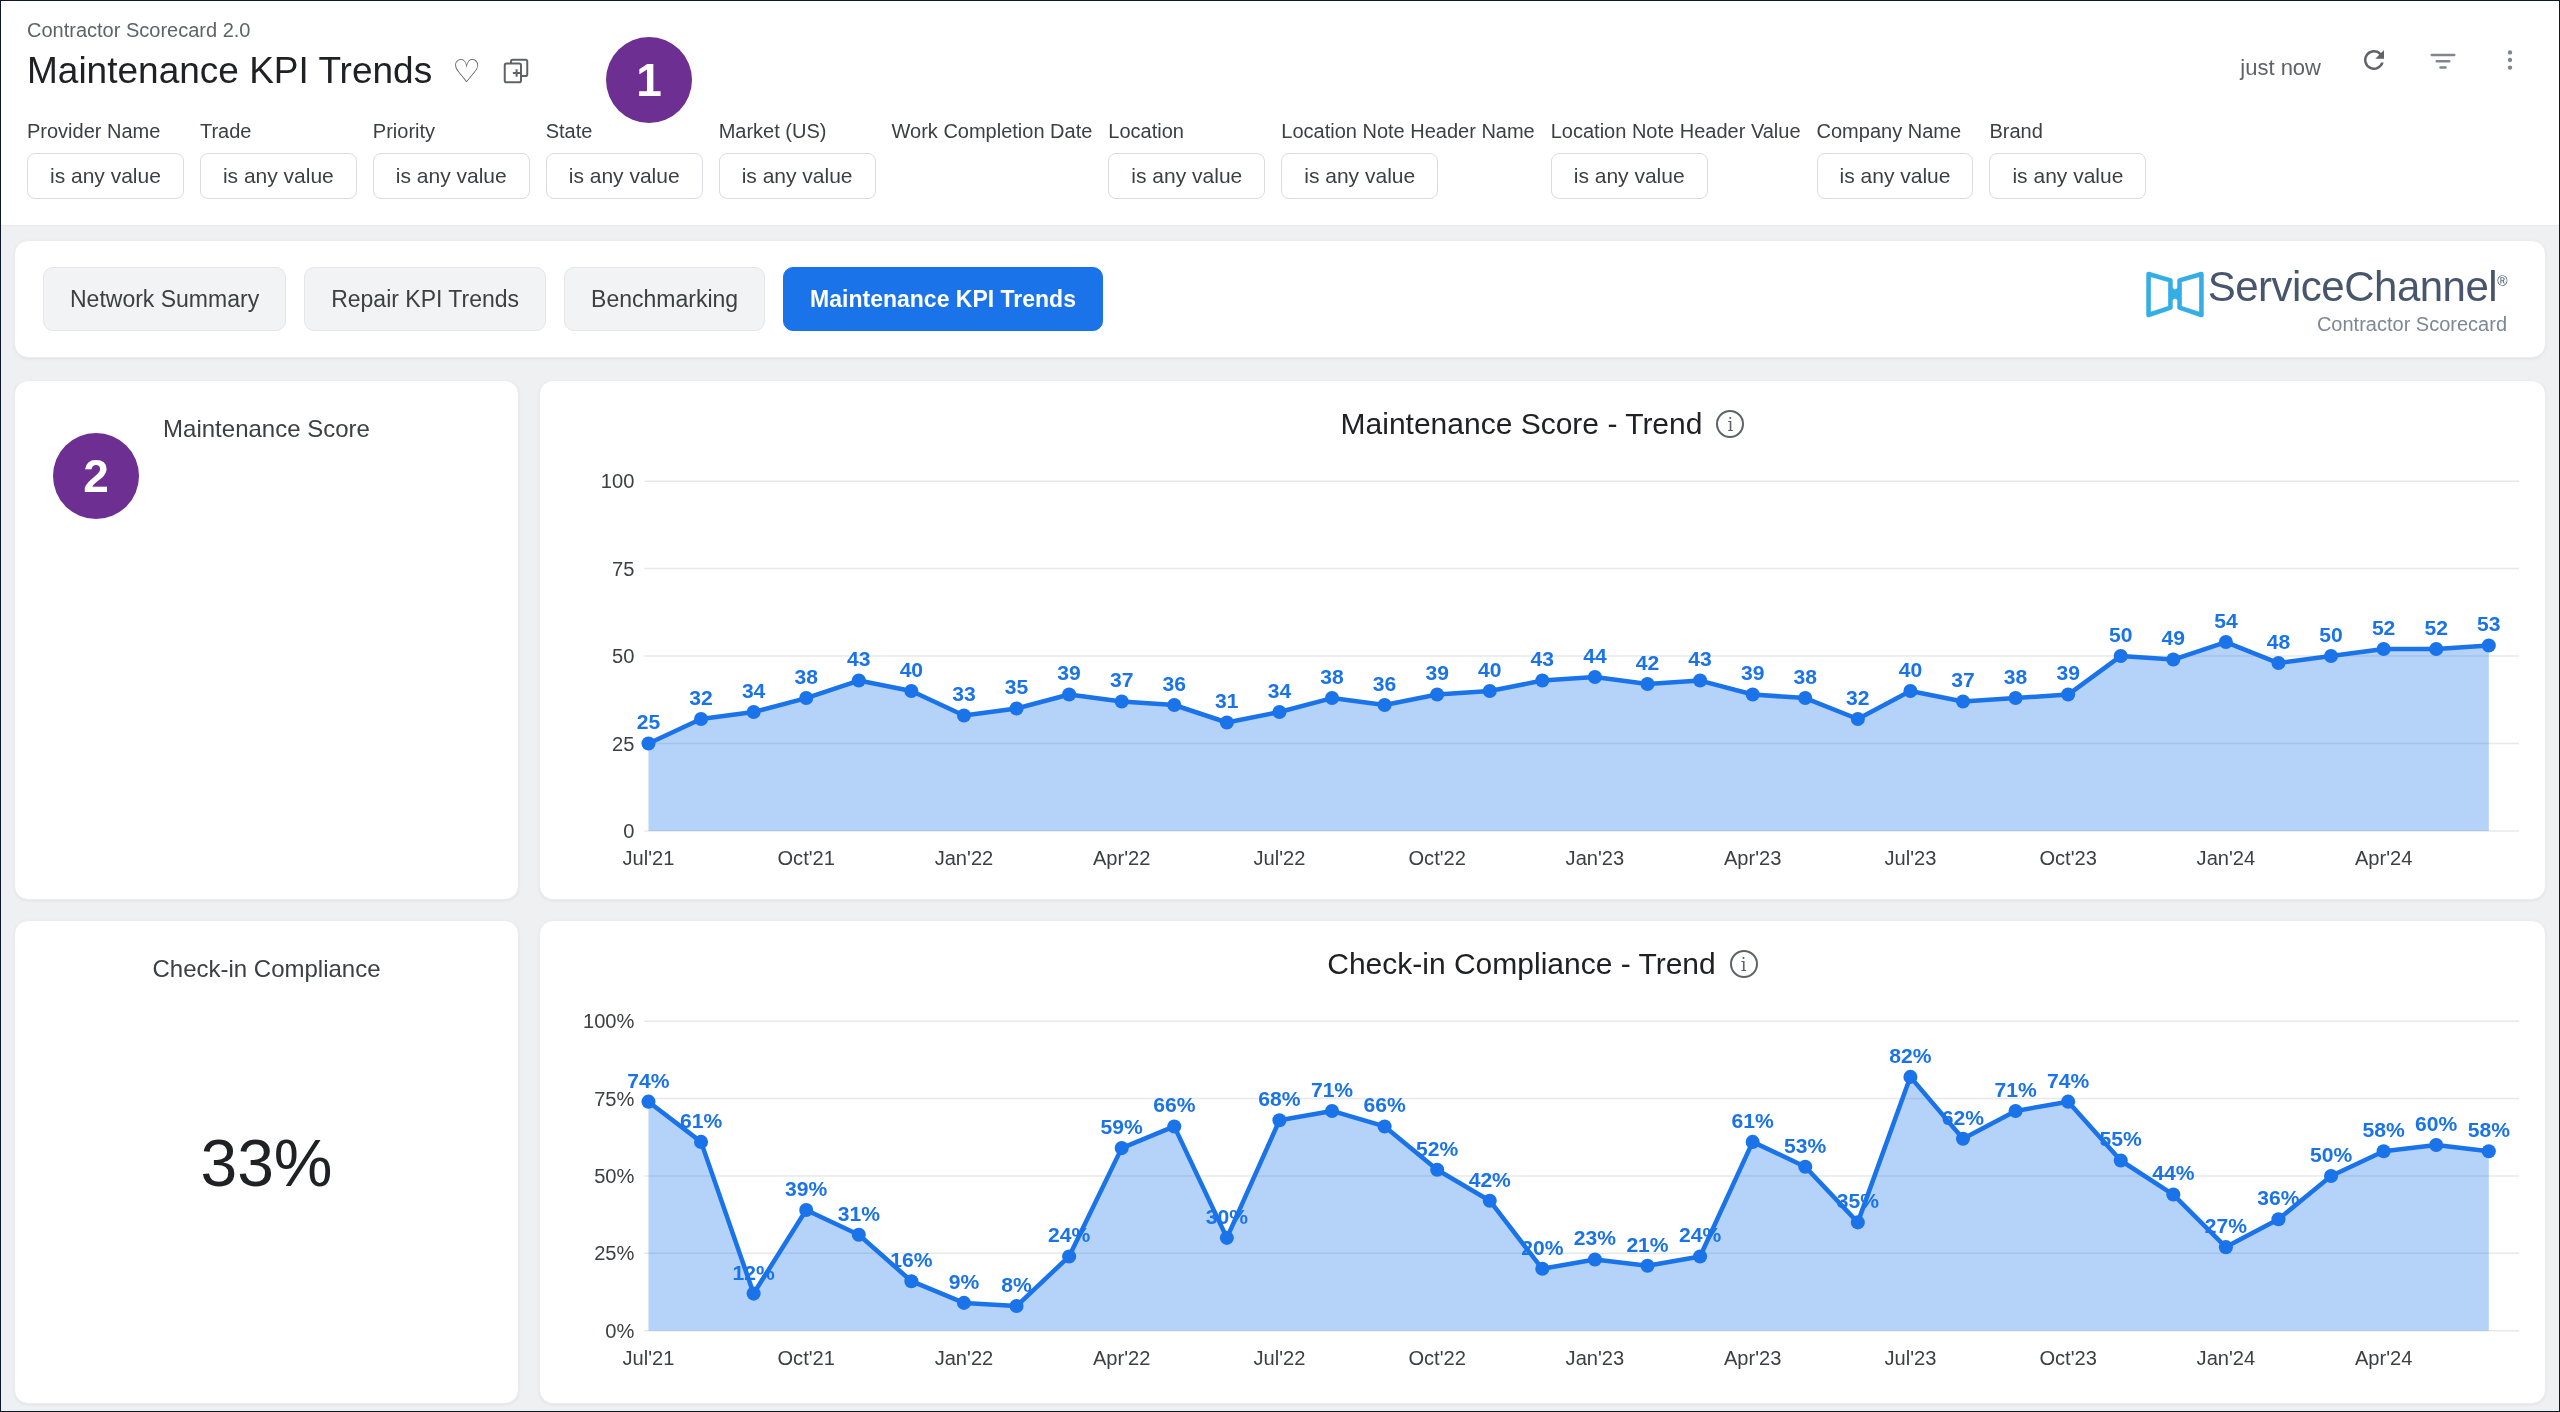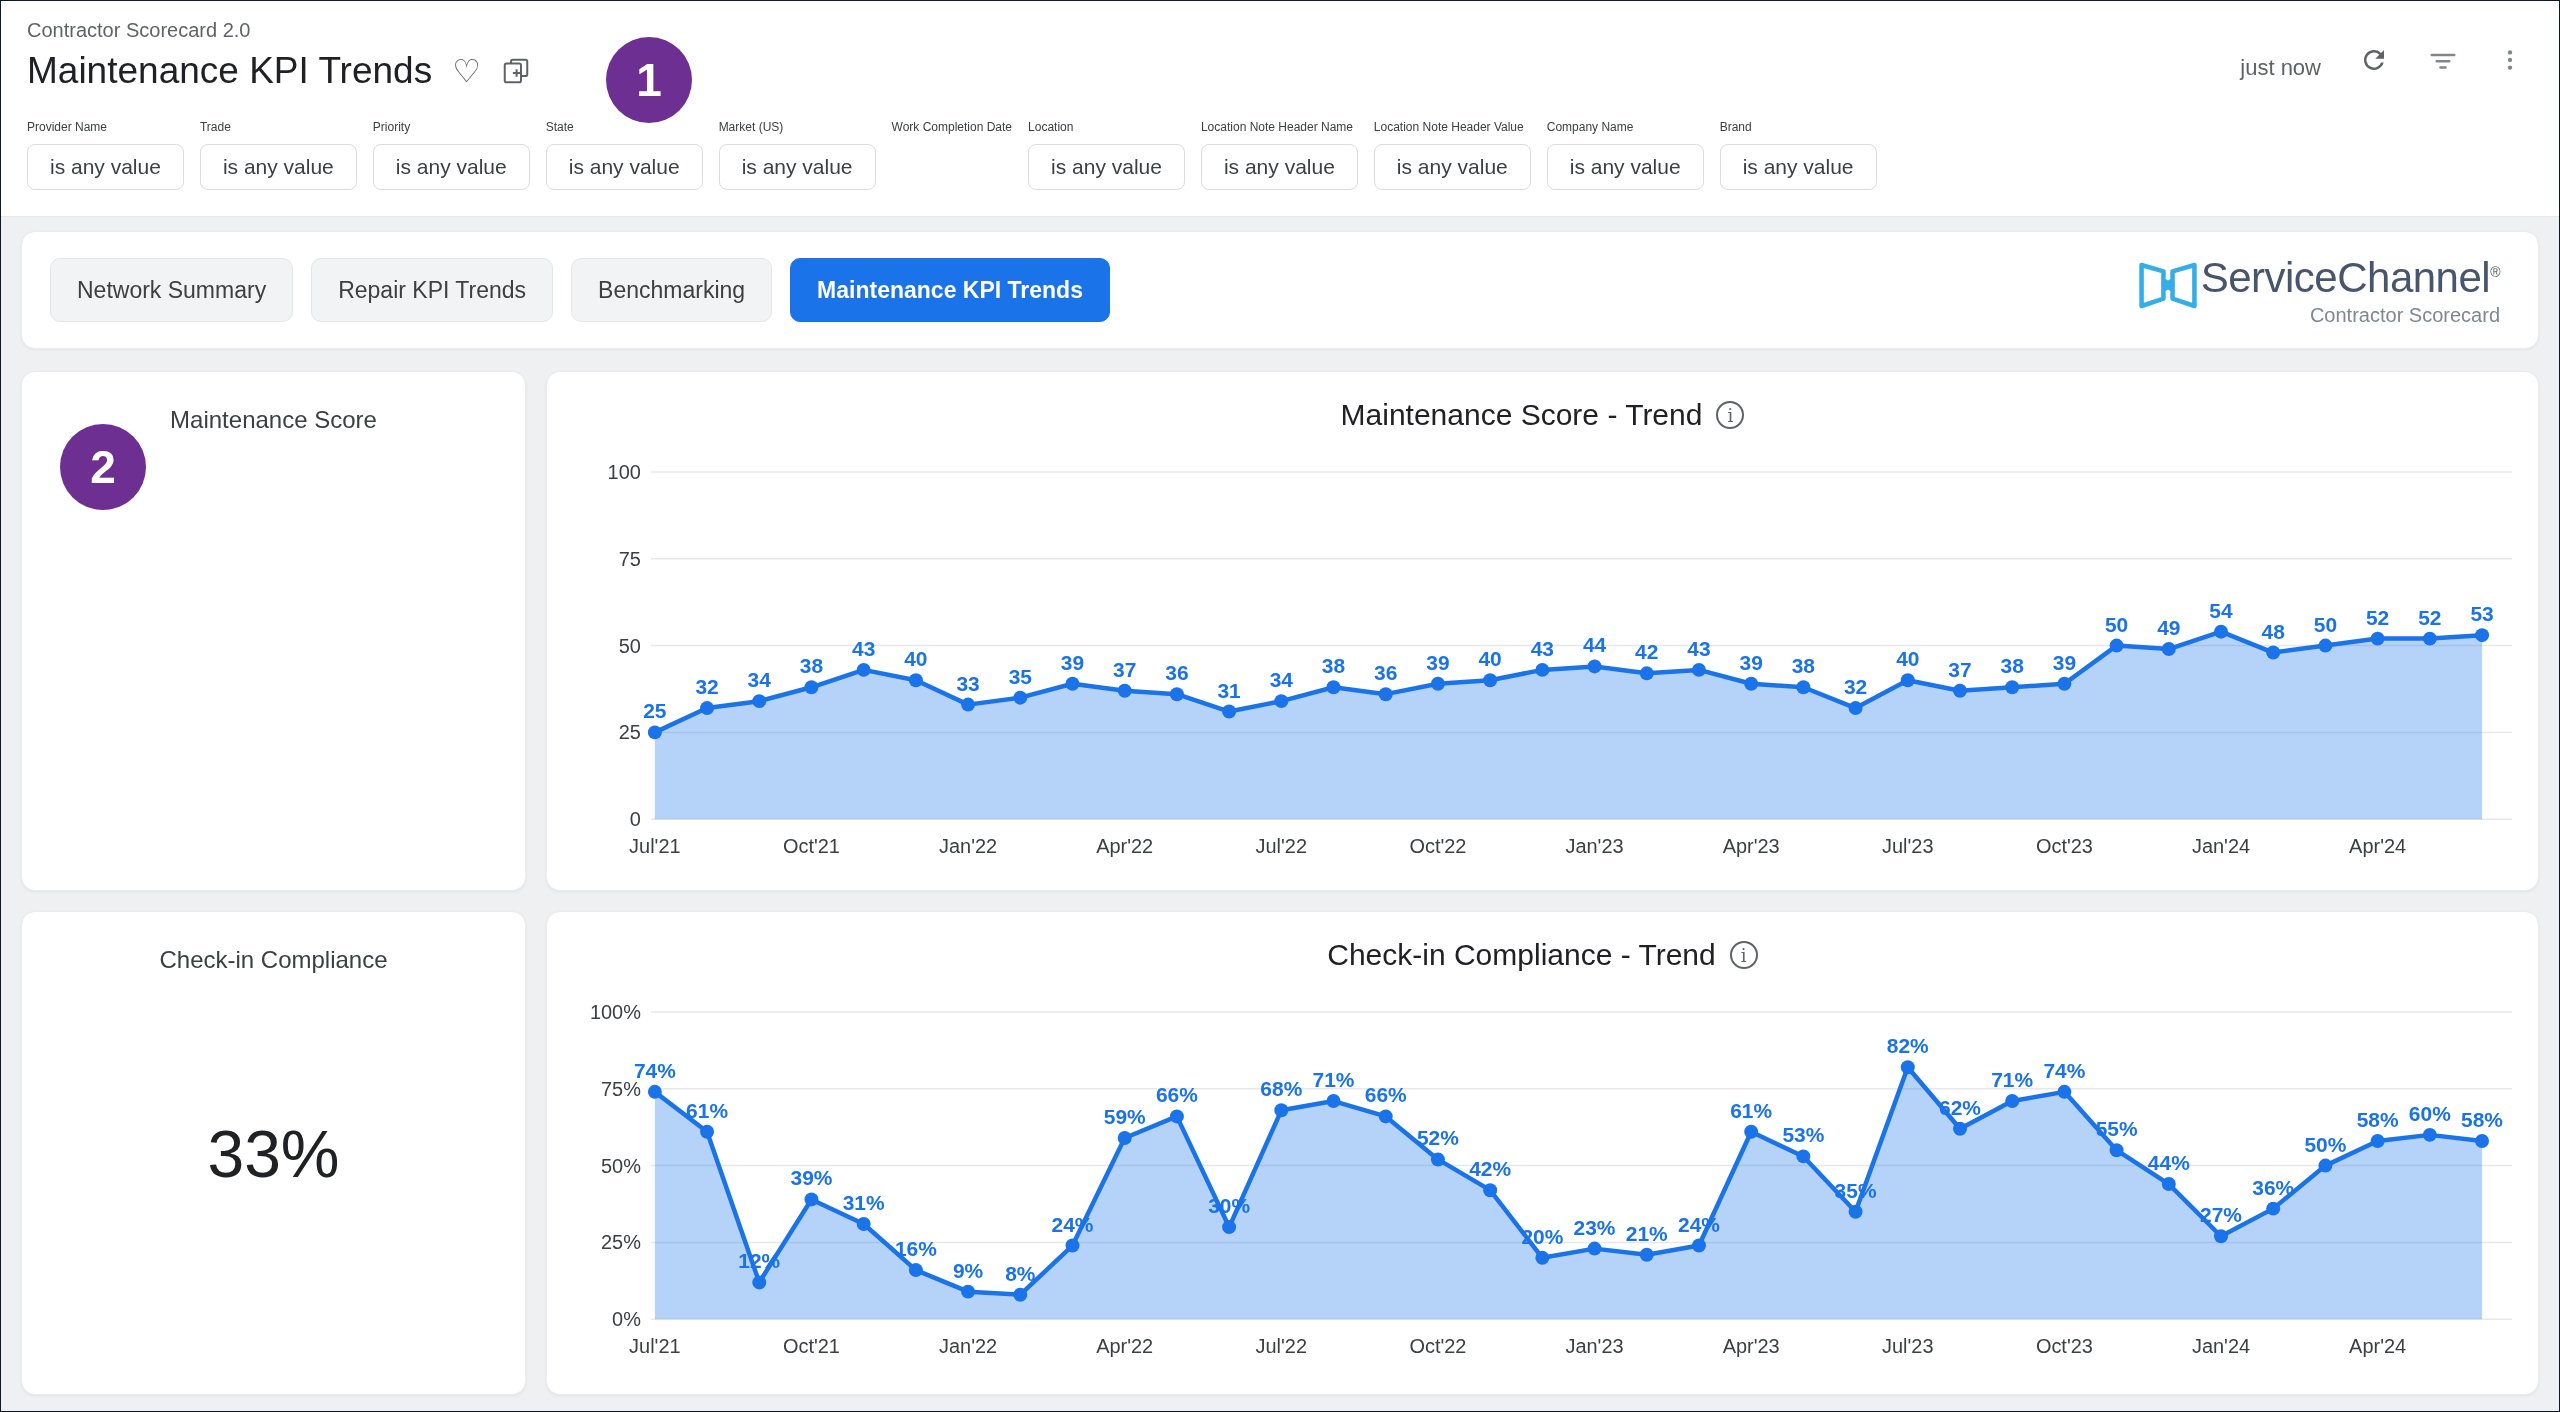--- a/index.html
+++ b/index.html
@@ -15,34 +15,34 @@
   .title-row { display:flex; align-items:center; gap:20px; }
   h1 { font-size:37px; font-weight:500; margin:0; color:#202124; }
   .hicon { color:#5f6368; display:inline-flex; align-items:center; }
   .heart { font-family:"DejaVu Sans",sans-serif; font-size:32px; line-height:1; cursor:pointer; }
   .header-actions { position:absolute; top:44px; right:36px; display:flex;
     align-items:flex-end; gap:38px; color:#5f6368; font-size:22px; }
   .header-actions svg { cursor:pointer; }
 
   .filters { display:flex; gap:16px; margin-top:28px; }
   .filter-group { display:flex; flex-direction:column; gap:10px; }
-  .filter-label { font-size:12px; color:#3c4043; white-space:nowrap; }
+  .filter-label { font-size:20px; color:#3c4043; white-space:nowrap; }
   .chip { height:46px; display:inline-flex; align-items:center; padding:0 22px;
     border:1px solid #dadce0; border-radius:8px; font-size:21px; color:#3c4043;
     background:#fff; width:max-content; cursor:pointer; white-space:nowrap; }
   .chip.active { background:var(--chip-active-bg); border-color:var(--chip-active-bg); }
 
   .badge { position:absolute; width:86px; height:86px; border-radius:50%;
     background:var(--badge); color:#fff; font-size:46px; font-weight:bold;
     display:flex; align-items:center; justify-content:center; z-index:5; }
   .badge-1 { left:605px; top:36px; }
   .badge-2 { left:38px; top:52px; }
 
   
-  main { padding:14px 20px 0; }
+  main { padding:14px 13px 0; }
   .card { background:#fff; border-radius:14px; border:1px solid #ececee;
     box-shadow:0 1px 3px rgba(0,0,0,.06); }
   .tabs-card { display:flex; justify-content:space-between; align-items:center;
     padding:26px 28px; height:118px; margin-bottom:22px; }
   .tabs { display:flex; gap:18px; }
   .tab { font-size:23px; padding:0 26px; height:64px; border-radius:10px;
     border:1px solid #e4e6e8; background:#f1f3f4; color:#3c4043;
     display:flex; align-items:center; cursor:pointer; white-space:nowrap; }
   .tab.active { background:var(--accent); border-color:var(--accent);
     color:#fff; font-weight:bold; }

